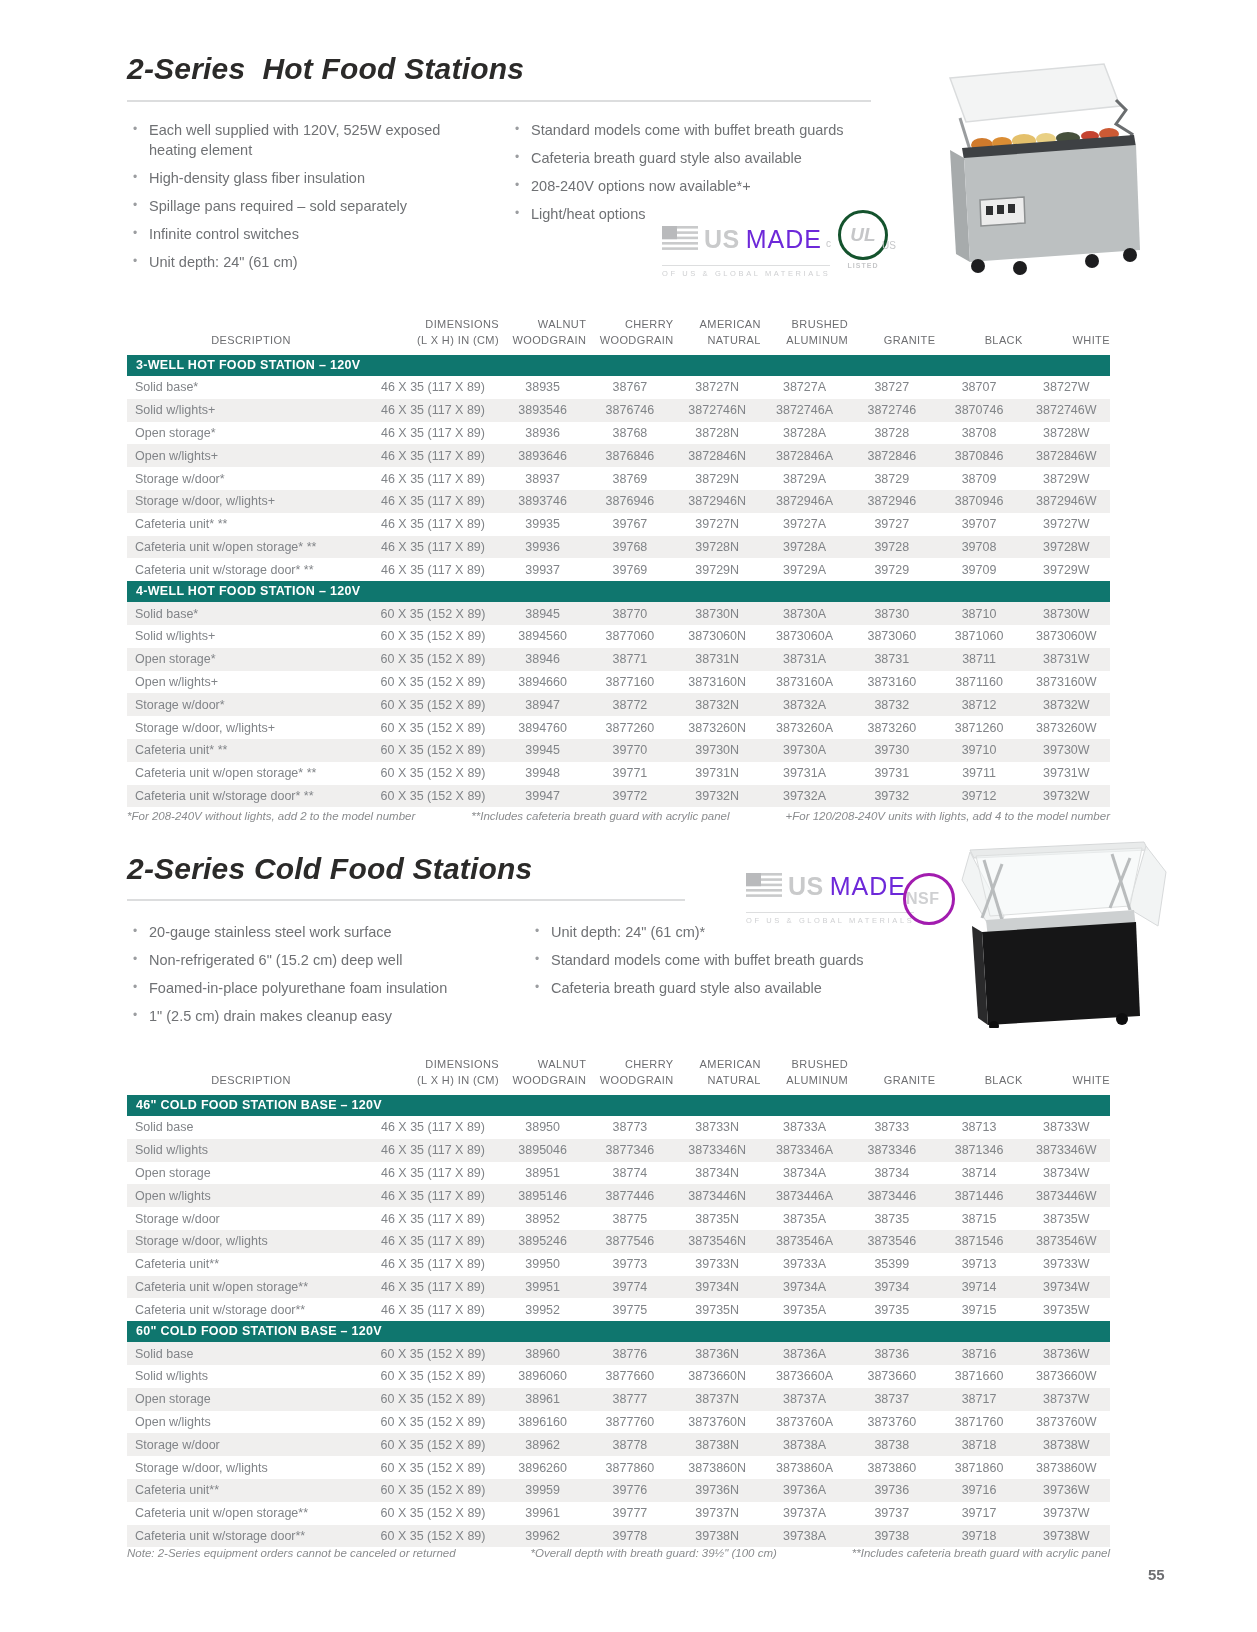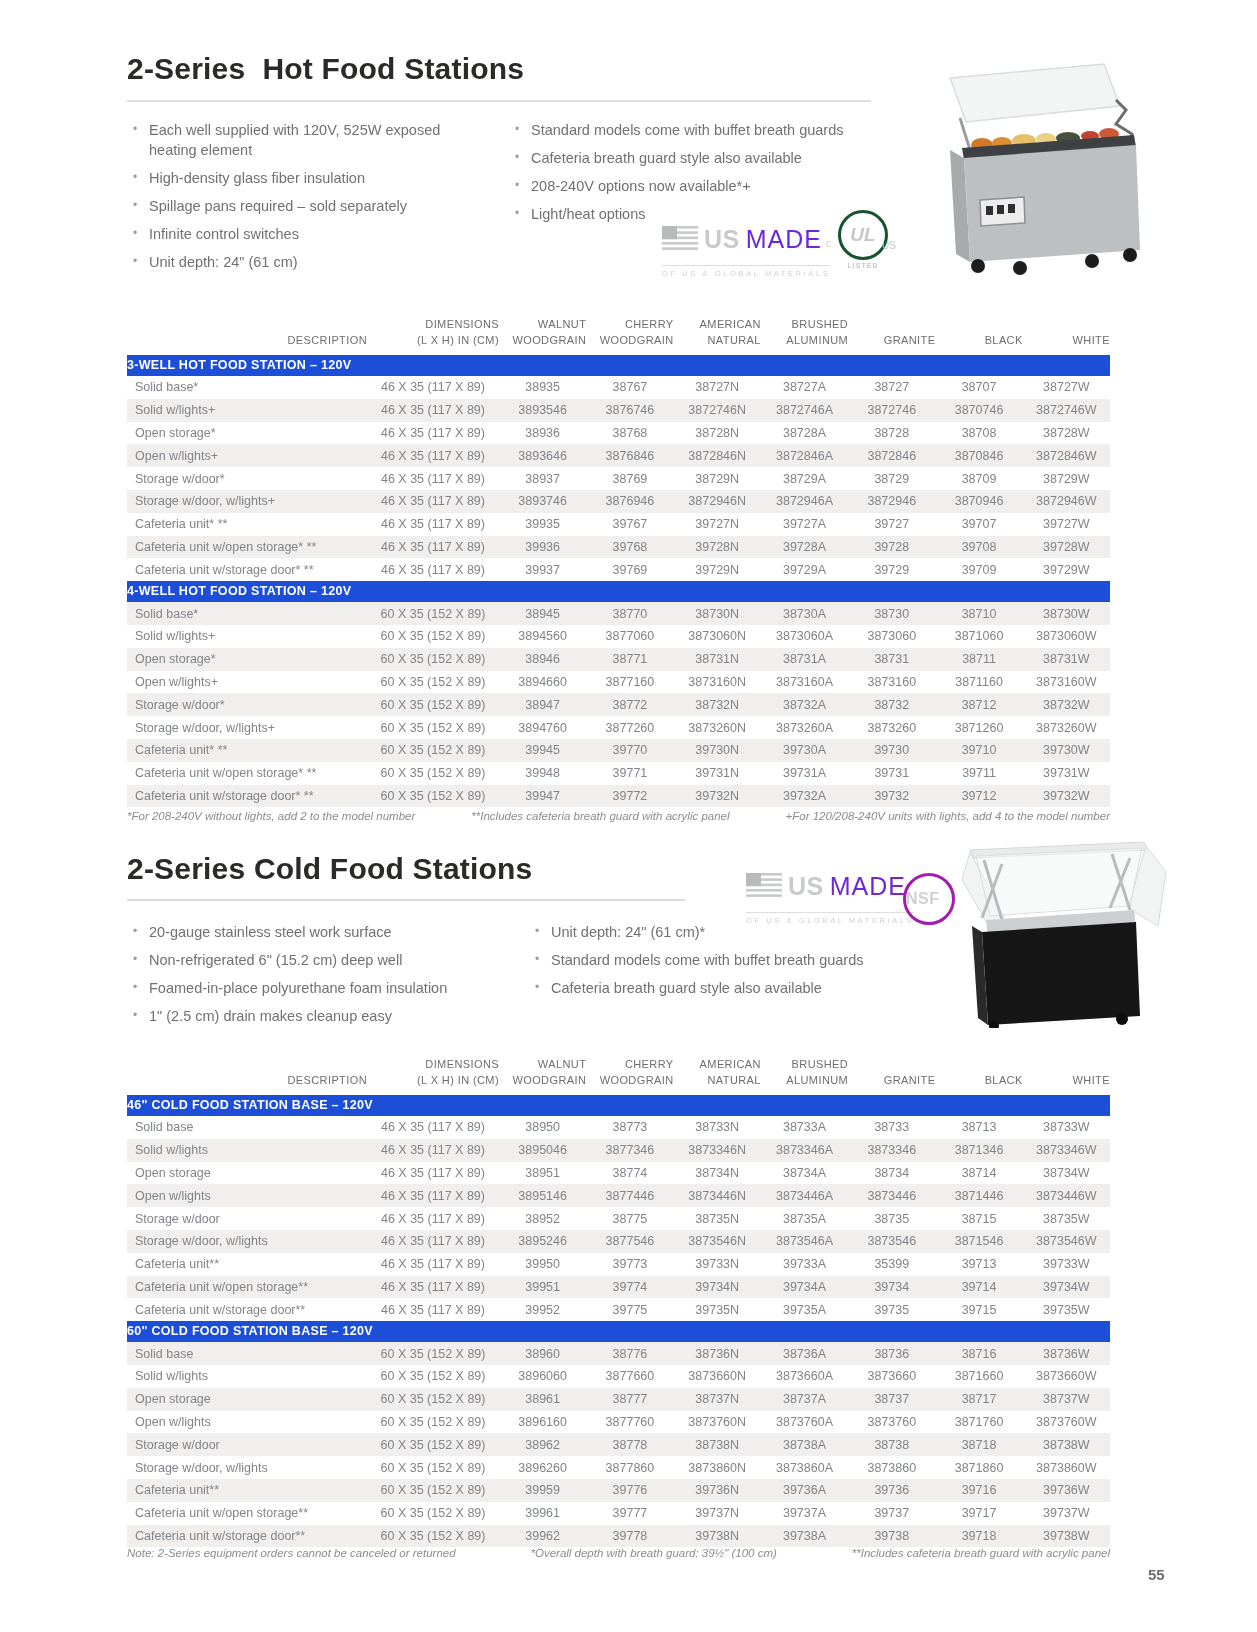--- a/index.html
+++ b/index.html
@@ -1,20 +1,20 @@
 <!DOCTYPE html>
 <html><head>
 <meta charset="utf-8">
 <style>
   html,body{margin:0;padding:0;background:#fff;}
   .page{position:relative;width:1257px;height:1632px;background:#ffffff;overflow:hidden;
         font-family:"Liberation Sans",sans-serif;color:#6f7174;}
 
   .sec-title{position:absolute;left:127px;margin:0;font-size:30px;font-weight:bold;
-             color:#2b2a29;letter-spacing:.2px;white-space:pre;}
+             color:#2b2a29;letter-spacing:.2px;white-space:pre;font-style:italic;}
   #hot-title{top:52px;}
   #cold-title{top:852px;}
 
   .rule{position:absolute;height:2px;background:#dcddde;}
   .rule-hot{left:127px;top:100px;width:744px;}
   .rule-cold{left:127px;top:899px;width:558px;}
 
   .bullets{position:absolute;margin:0;padding:0;list-style:none;font-size:14.5px;
            color:#6f7174;}
   .bullets li{position:relative;padding-left:19px;margin-bottom:8px;line-height:1.38;}
@@ -24,23 +24,23 @@
   .bl-cold-left{left:130px;top:922px;width:380px;}
   .bl-cold-right{left:532px;top:922px;width:410px;}
 
   
   .v-table{position:absolute;left:127px;width:983px;}
   .hot-table{top:293px;}
   .cold-table{top:1033px;}
   .t-row{display:grid;grid-template-columns:240px 132px repeat(7,1fr);}
   .t-head{align-items:end;min-height:55px;padding-bottom:7px;}
   .t-hcell{font-size:11px;color:#6d6e71;letter-spacing:.4px;text-align:right;line-height:1.4;}
-  .t-hcell.first{text-align:right;padding-left:8px;}
-  .t-bar{height:21px;line-height:21px;background:#1d4ed8;color:#ffffff;font-size:12.5px;
-         font-weight:bold;letter-spacing:.3px;}
+  .t-hcell.first{text-align:center;padding-left:8px;}
+  .t-bar{height:21px;line-height:21px;background:#0f766e;color:#ffffff;font-size:12.5px;
+         font-weight:bold;letter-spacing:.3px;padding-left:9px;}
   .t-data{height:22.8px;align-items:center;}
   .t-data.alt{background:#f0efee;}
   .t-cell{font-size:12.5px;color:#818488;text-align:center;white-space:nowrap;overflow:hidden;}
   .t-cell.first{text-align:left;padding-left:8px;}
 
   .footnotes{position:absolute;left:127px;width:983px;display:flex;justify-content:space-between;
              margin:0;padding:0;list-style:none;font-size:11.5px;font-style:italic;color:#8a8c8e;}
   .fn-hot{top:810px;}
   .fn-cold{top:1547px;}
 

